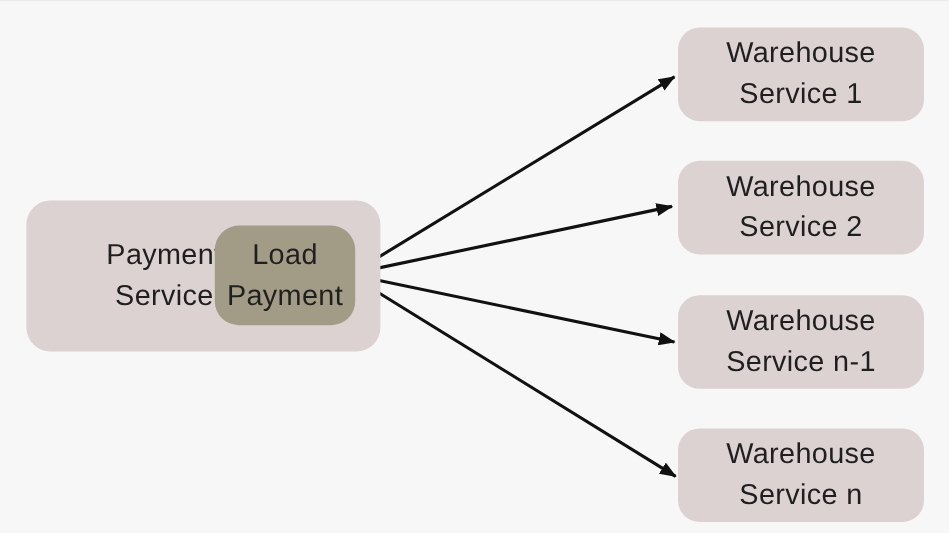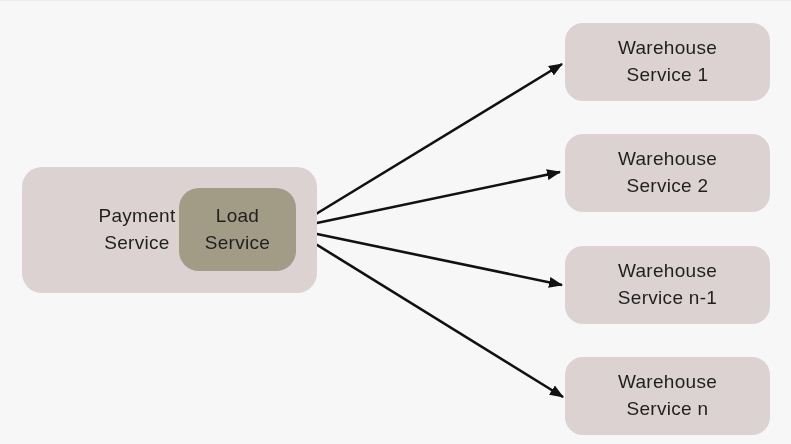--- a/index.html
+++ b/index.html
@@ -64,21 +64,21 @@
     border-radius: 18px;
     display: flex;
     align-items: center;
     justify-content: center;
   }
   .wh-1 { top: 22px;  }
   .wh-2 { top: 133px; }
   .wh-3 { top: 245px; }
   .wh-4 { top: 356px; }
   .label {
-    font-size: 19px;
+    font-size: 24px;
     line-height: 1.4;
     letter-spacing: 0.3px;
     color: var(--text, #1f1f1f);
     text-align: center;
     white-space: pre-line;
   }
 </style>
 </head>
 <body>
 
@@ -96,21 +96,21 @@
     <line x1="293" y1="229" x2="563" y2="396" stroke="#111111" stroke-width="2.6" marker-end="url(#ah)"></line>
   </svg>
 
   <div class="box payment-box">
     <div class="payment-label-area">
       <div class="label">Payment
 Service</div>
     </div>
     <div class="lb-box">
       <div class="label">Load
-Service</div>
+Payment</div>
     </div>
   </div>
 
   <div class="box wh-box wh-1">
     <div class="label">Warehouse
 Service 1</div>
   </div>
 
   <div class="box wh-box wh-2">
     <div class="label">Warehouse

